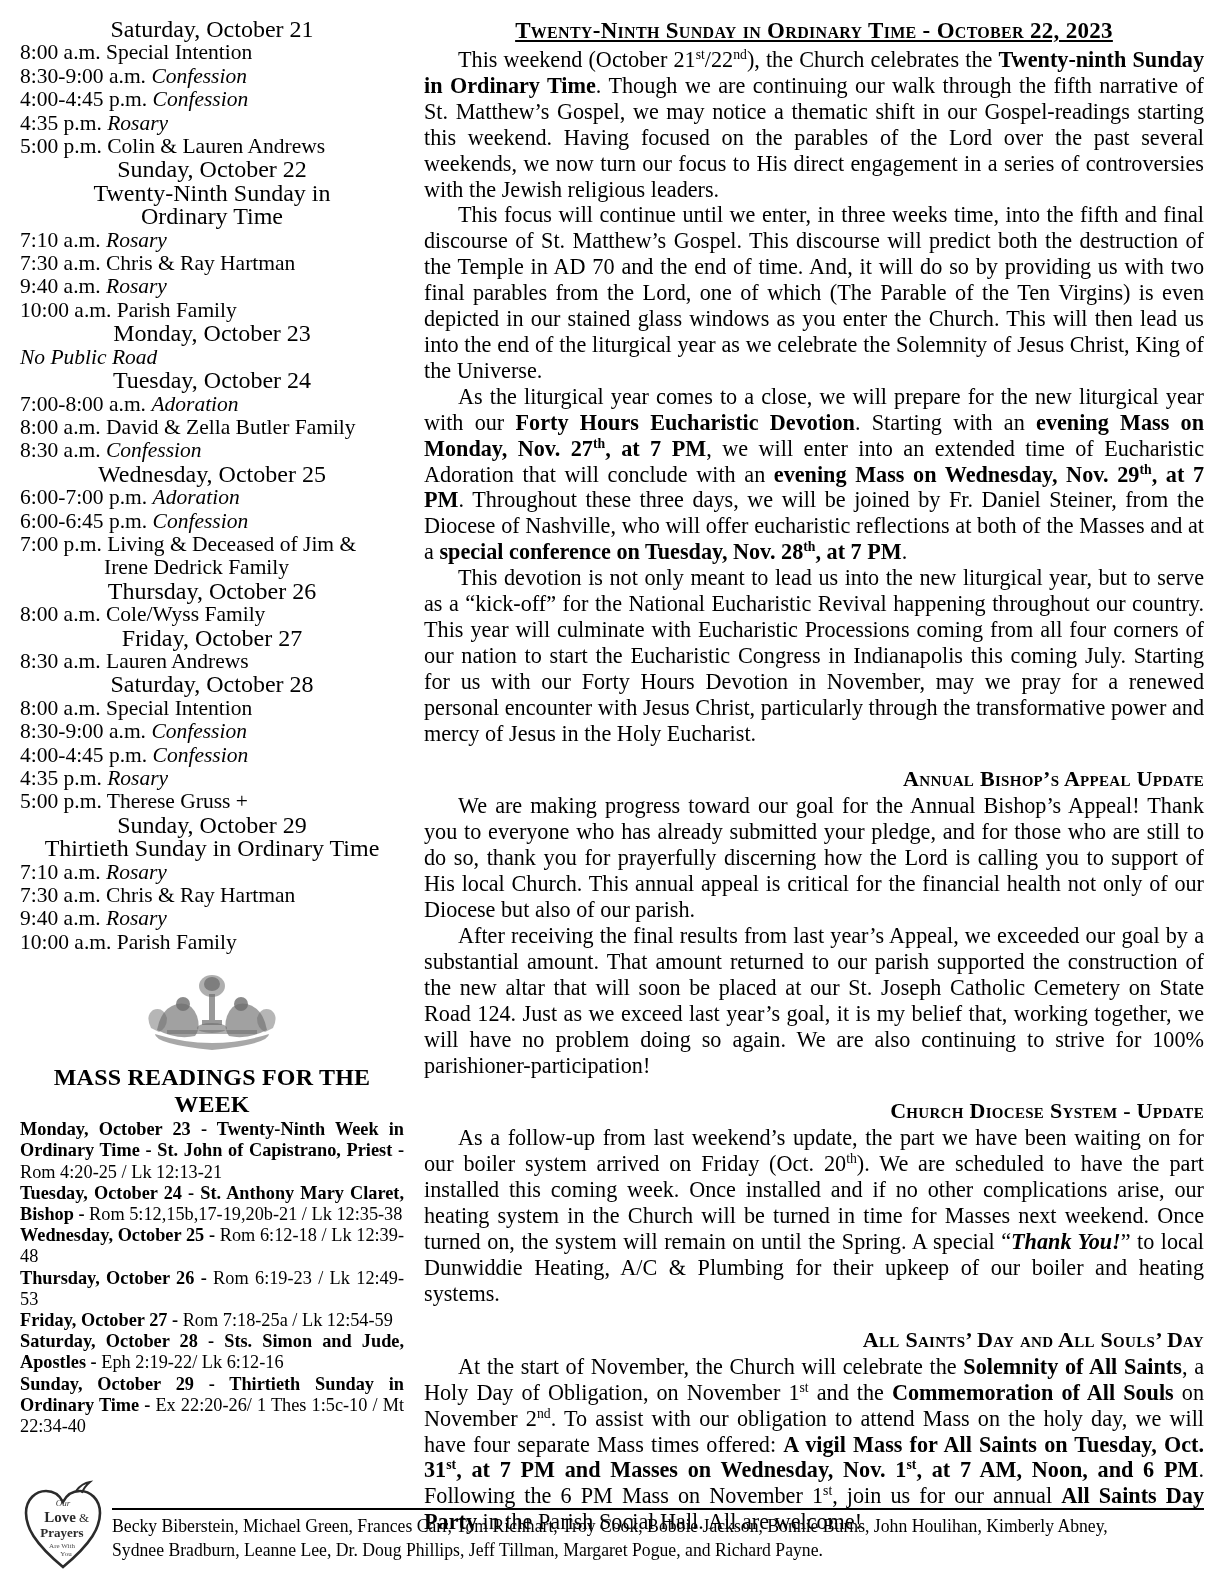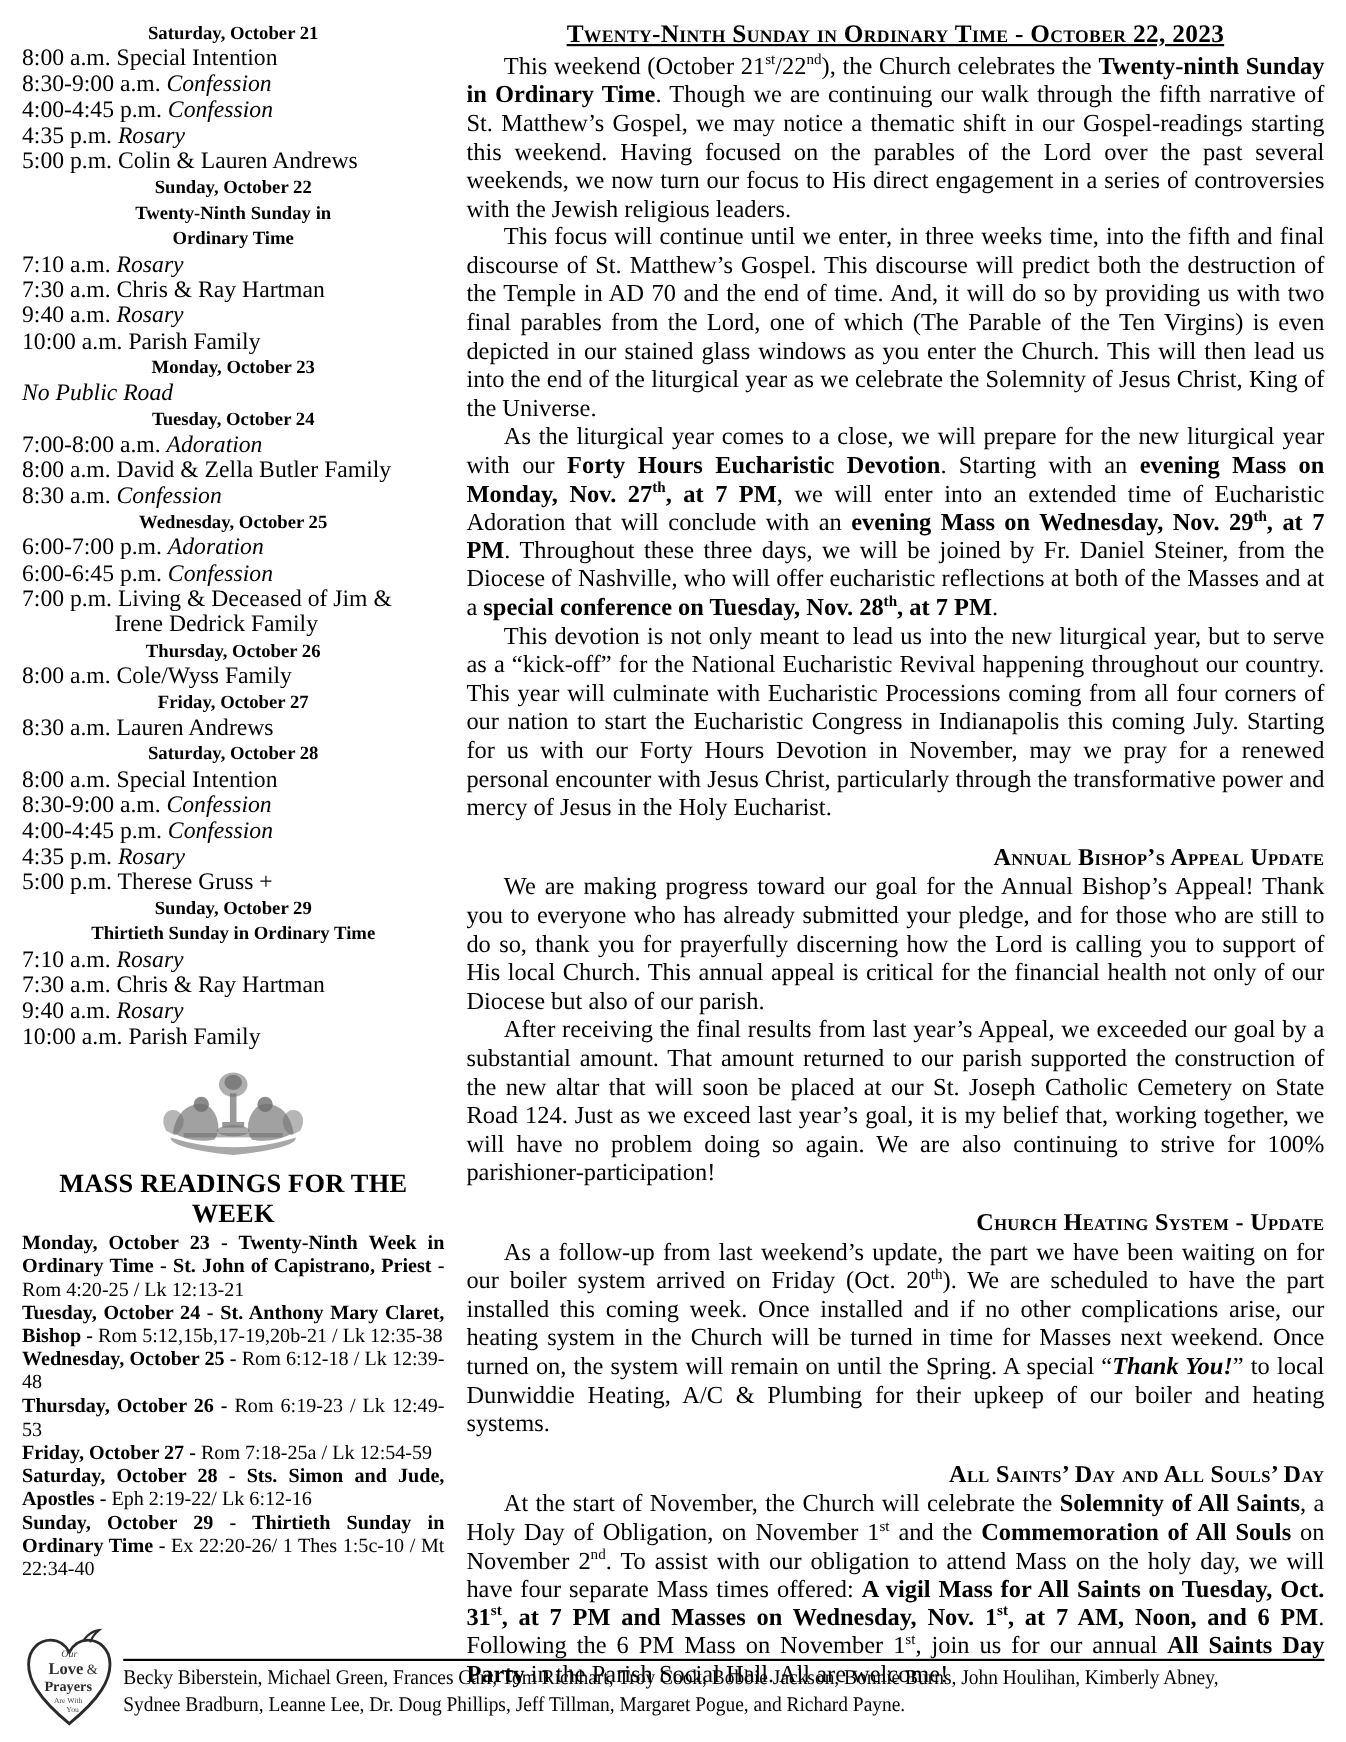--- a/index.html
+++ b/index.html
@@ -28,22 +28,22 @@
   }
   
   .col-left {
     width: 392px;
     flex: 0 0 392px;
     padding-right: 8px;
   }
   .sched { font-size: 21.5px; line-height: 23.4px; }
   .day-head {
     text-align: center;
-    font-weight: bold;
-    font-size: 17px;
+    font-weight: normal;
+    font-size: 24px;
     line-height: 23.4px;
     white-space: nowrap;
   }
   .entry {
     text-align: left;
     font-size: 21.5px;
     line-height: 23.4px;
     white-space: nowrap;
   }
   .entry .ital { font-style: italic; margin-top: 34px; }
@@ -230,21 +230,21 @@
       <p class="body">This focus will continue until we enter, in three weeks time, into the fifth and final discourse of St. Matthew’s Gospel. This discourse will predict both the destruction of the Temple in AD 70 and the end of time. And, it will do so by providing us with two final parables from the Lord, one of which (The Parable of the Ten Virgins) is even depicted in our stained glass windows as you enter the Church. This will then lead us into the end of the liturgical year as we celebrate the Solemnity of Jesus Christ, King of the Universe.</p>
 
       <p class="body"><span>As the liturgical year comes to a close, we will prepare for the new liturgical year with our </span><b>Forty Hours Eucharistic Devotion</b><span>. Starting with an </span><b><span>evening Mass on Monday, Nov. 27</span><sup>th</sup><span>, at 7 PM</span></b><span>, we will enter into an extended time of Eucharistic Adoration that will conclude with an </span><b><span>evening Mass on Wednesday, Nov. 29</span><sup>th</sup><span>, at 7 PM</span></b><span>. Throughout these three days, we will be joined by Fr. Daniel Steiner, from the Diocese of Nashville, who will offer eucharistic reflections at both of the Masses and at a </span><b><span>special conference on Tuesday, Nov. 28</span><sup>th</sup><span>, at 7 PM</span></b><span>.</span></p>
 
       <p class="body">This devotion is not only meant to lead us into the new liturgical year, but to serve as a “kick-off” for the National Eucharistic Revival happening throughout our country. This year will culminate with Eucharistic Processions coming from all four corners of our nation to start the Eucharistic Congress in Indianapolis this coming July. Starting for us with our Forty Hours Devotion in November, may we pray for a renewed personal encounter with Jesus Christ, particularly through the transformative power and mercy of Jesus in the Holy Eucharist.</p>
 
       <div class="sec-head">Annual Bishop’s Appeal Update</div>
       <p class="body">We are making progress toward our goal for the Annual Bishop’s Appeal! Thank you to everyone who has already submitted your pledge, and for those who are still to do so, thank you for prayerfully discerning how the Lord is calling you to support of His local Church. This annual appeal is critical for the financial health not only of our Diocese but also of our parish.</p>
       <p class="body">After receiving the final results from last year’s Appeal, we exceeded our goal by a substantial amount. That amount returned to our parish supported the construction of the new altar that will soon be placed at our St. Joseph Catholic Cemetery on State Road 124. Just as we exceed last year’s goal, it is my belief that, working together, we will have no problem doing so again. We are also continuing to strive for 100% parishioner-participation!</p>
 
-      <div class="sec-head">Church Heating System - Update</div>
+      <div class="sec-head">Church Diocese System - Update</div>
       <p class="body"><span>As a follow-up from last weekend’s update, the part we have been waiting on for our boiler system arrived on Friday (Oct. 20</span><sup>th</sup><span>). We are scheduled to have the part installed this coming week. Once installed and if no other complications arise, our heating system in the Church will be turned in time for Masses next weekend. Once turned on, the system will remain on until the Spring. A special “</span><span class="bi">Thank You!</span><span>” to local Dunwiddie Heating, A/C &amp; Plumbing for their upkeep of our boiler and heating systems.</span></p>
 
       <div class="sec-head">All Saints’ Day and All Souls’ Day</div>
       <p class="body"><span>At the start of November, the Church will celebrate the </span><b>Solemnity of All Saints</b><span>, a Holy Day of Obligation, on November 1</span><sup>st</sup><span> and the </span><b>Commemoration of All Souls</b><span> on November 2</span><sup>nd</sup><span>. To assist with our obligation to attend Mass on the holy day, we will have four separate Mass times offered: </span><b><span>A vigil Mass for All Saints on Tuesday, Oct. 31</span><sup>st</sup><span>, at 7 PM and Masses on Wednesday, Nov. 1</span><sup>st</sup><span>, at 7 AM, Noon, and 6 PM</span></b><span>. Following the 6 PM Mass on November 1</span><sup>st</sup><span>, join us for our annual </span><b>All Saints Day Party</b><span> in the Parish Social Hall. All are welcome!</span></p>
     </div>
   </div>
 
   <div class="footer">
     <div class="logo-wrap">
       <svg viewBox="0 0 86 96" width="86" height="96">

